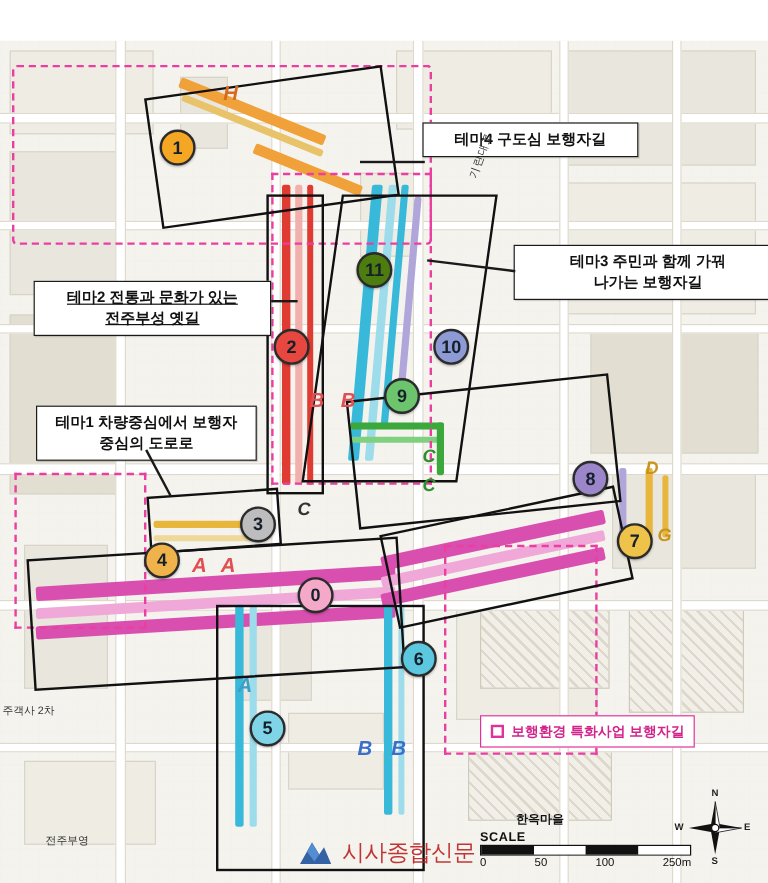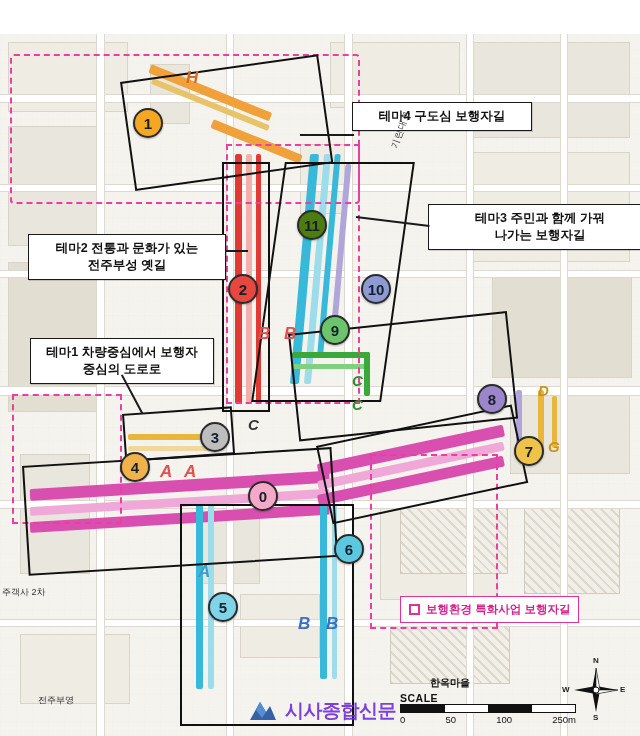--- a/index.html
+++ b/index.html
@@ -115,21 +115,21 @@
   .scaleticks { display: flex; width: 176px; justify-content: space-between; margin-top: 1px; }
   .scaleticks span { font-size: 9.5px; color: #111; }
 
   
   .compass { position: absolute; width: 52px; height: 52px; }
   .compass .lt { position: absolute; font-size: 8px; font-weight: bold; color: #222; }
 
   
   .wm { position: absolute; display: flex; align-items: center; gap: 7px; opacity: .88; }
   .wm .mark { width: 30px; height: 26px; position: relative; }
-  .wm .txt { font-size: 19px; font-weight: bold; color: #6d28d9; letter-spacing: -.5px; }
+  .wm .txt { font-size: 19px; font-weight: normal; color: #b91c1c; letter-spacing: -.5px; }
 
   .smalltxt { position: absolute; font-size: 9px; color: #333; }
   .smalltxtb { position: absolute; font-size: 10px; color: #111; font-weight: bold; }
 
   .letter { position: absolute; font-weight: bold; font-style: italic; }
 </style>
 </head>
 <body>
 
 <div id="root">
@@ -237,21 +237,21 @@
     <div class="letter" style="left:538px; top:348px; font-size:15px; color:#c9941e;">D</div>
     <div class="letter" style="left:548px; top:404px; font-size:15px; color:#c9941e;">G</div>
 
     <div class="callout" style="left:352px; top:68px; width:180px;">테마4 구도심 보행자길</div>
     <div class="leader" style="left:300px; top:100px; width:54px;"></div>
 
     <div class="callout" style="left:428px; top:170px; width:224px;">테마3 주민과 함께 가꿔
 나가는 보행자길</div>
     <div class="leader" style="left:356px; top:182px; width:74px; transform:rotate(7deg);"></div>
 
-    <div class="callout" style="left:28px; top:200px; width:198px;">테마2 전통과 문화가 있는
+    <div class="callout" style="left:28px; top:200px; width:198px;text-decoration:underline;">테마2 전통과 문화가 있는
 전주부성 옛길</div>
     <div class="leader" style="left:226px; top:216px; width:22px;"></div>
 
     <div class="callout" style="left:30px; top:304px; width:184px;">테마1 차량중심에서 보행자
 중심의 도로로</div>
     <div class="leader" style="left:122px; top:340px; width:44px; transform:rotate(62deg);"></div>
 
     <div class="numcircle" style="left:133px; top:74px;  background:#f5a623;">1</div>
     <div class="numcircle" style="left:228px; top:240px; background:#e8473f;">2</div>
     <div class="numcircle" style="left:200px; top:388px; background:#bdbdbd;">3</div>

